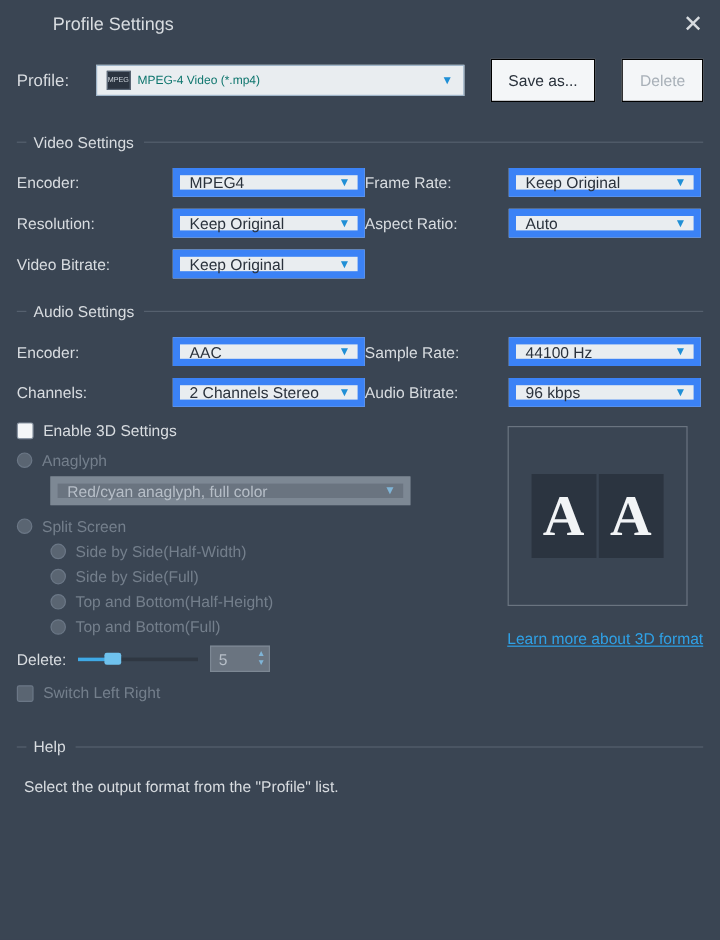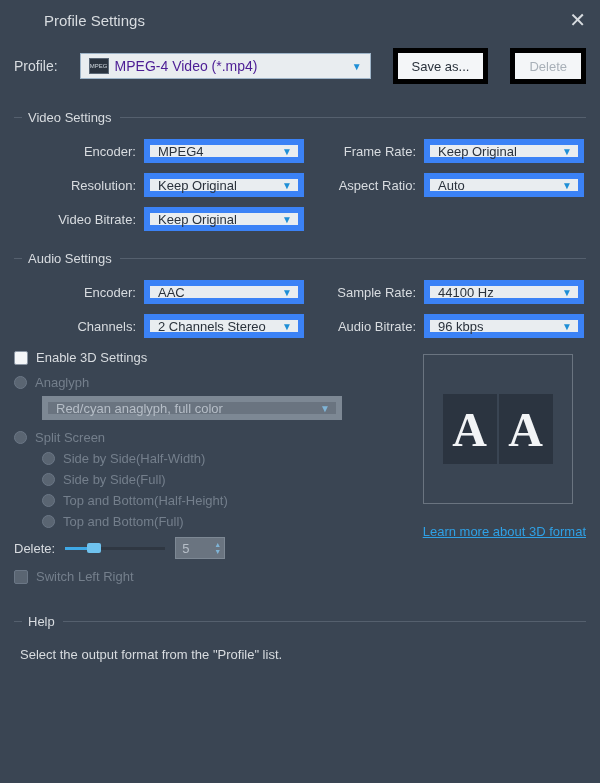--- a/index.html
+++ b/index.html
@@ -4,31 +4,31 @@
 <style>
 * { box-sizing: border-box; margin: 0; padding: 0; font-family: "Segoe UI", Tahoma, sans-serif; }
 body { background: #3a4553; color: #d8dce0; font-size: 13px; width: 600px; height: 783px; overflow: hidden; }
 .titlebar { display: flex; justify-content: space-between; align-items: center; padding: 8px 14px 10px 14px; }
 .titlebar .title { font-size: 15px; margin-left: 30px; }
 .titlebar .close { font-size: 20px; cursor: pointer; font-weight:300; }
 .profile-row { display: flex; align-items: center; gap: 22px; padding: 6px 14px 14px 14px; }
 .profile-row .label { font-size: 14px; }
 .profile-select { flex: 1; display: flex; align-items: center; background: #e9edf0; border: 1px solid #9fb5c9; height: 26px; padding: 0 8px; position: relative; cursor: pointer; }
 .profile-select .icon { width: 20px; height: 16px; background: #2b3440; border: 1px solid #5a6776; display: flex; align-items: center; justify-content: center; font-size: 6px; color: #cfd6dd; margin-right: 6px; }
-.profile-select .text { color: #4c1d95; font-size: 14px; }
+.profile-select .text { color: #0f766e; font-size: 10px; }
 .profile-select .caret { position: absolute; right: 8px; color: #1f8fd6; font-size: 10px; }
-.btn { height: 36px; padding: 0 14px; background: #f4f6f8; border: 5px solid #000000; color: #2a323c; font-size: 13px; cursor: pointer; }
+.btn { height: 36px; padding: 0 14px; background: #f4f6f8; border: 1px solid #000000; color: #2a323c; font-size: 13px; cursor: pointer; }
 .btn.disabled { color: #a8b0b8; cursor: default; }
 .section { padding: 4px 14px 8px 14px; }
 .section-header { display: flex; align-items: center; margin: 8px 0 14px 0; }
 .section-header .line-l { width: 8px; height: 1px; background: #55606e; margin-right: 6px; }
 .section-header .label { font-size: 13px; color: #d8dce0; white-space: nowrap; }
 .section-header .line-r { flex: 1; height: 1px; background: #55606e; margin-left: 8px; }
 .grid { display: grid; grid-template-columns: 130px 160px 120px 160px; column-gap: 0; row-gap: 10px; align-items: center; }
-.grid .rlabel { text-align: right; padding-right: 8px; font-size: 13px; }
+.grid .rlabel { padding-right: 8px; font-size: 13px; }
 .combo { display: flex; align-items: center; background: #e9edf0; border: 6px solid #3b82f6; height: 24px; padding: 0 8px; position: relative; cursor: pointer; color: #2a323c; font-size: 13px; }
 .combo .caret { position: absolute; right: 6px; color: #1f8fd6; font-size: 10px; }
 .combo.disabled { background: #6a7480; border-color: #7d8894; color: #b6bec7; cursor: default; }
 .combo.disabled .caret { color: #7fb4d6; }
 .threeD { display: flex; gap: 18px; }
 .threeD-left { flex: 1; }
 .checkbox { display: flex; align-items: center; gap: 8px; margin-bottom: 10px; cursor: pointer; }
 .checkbox .box { width: 14px; height: 14px; background: #f4f6f8; border: 1px solid #8a95a3; border-radius: 2px; }
 .checkbox.disabled .box { background: #5a6572; border-color: #6b7786; }
 .checkbox.disabled { color: #747f8c; cursor: default; }

